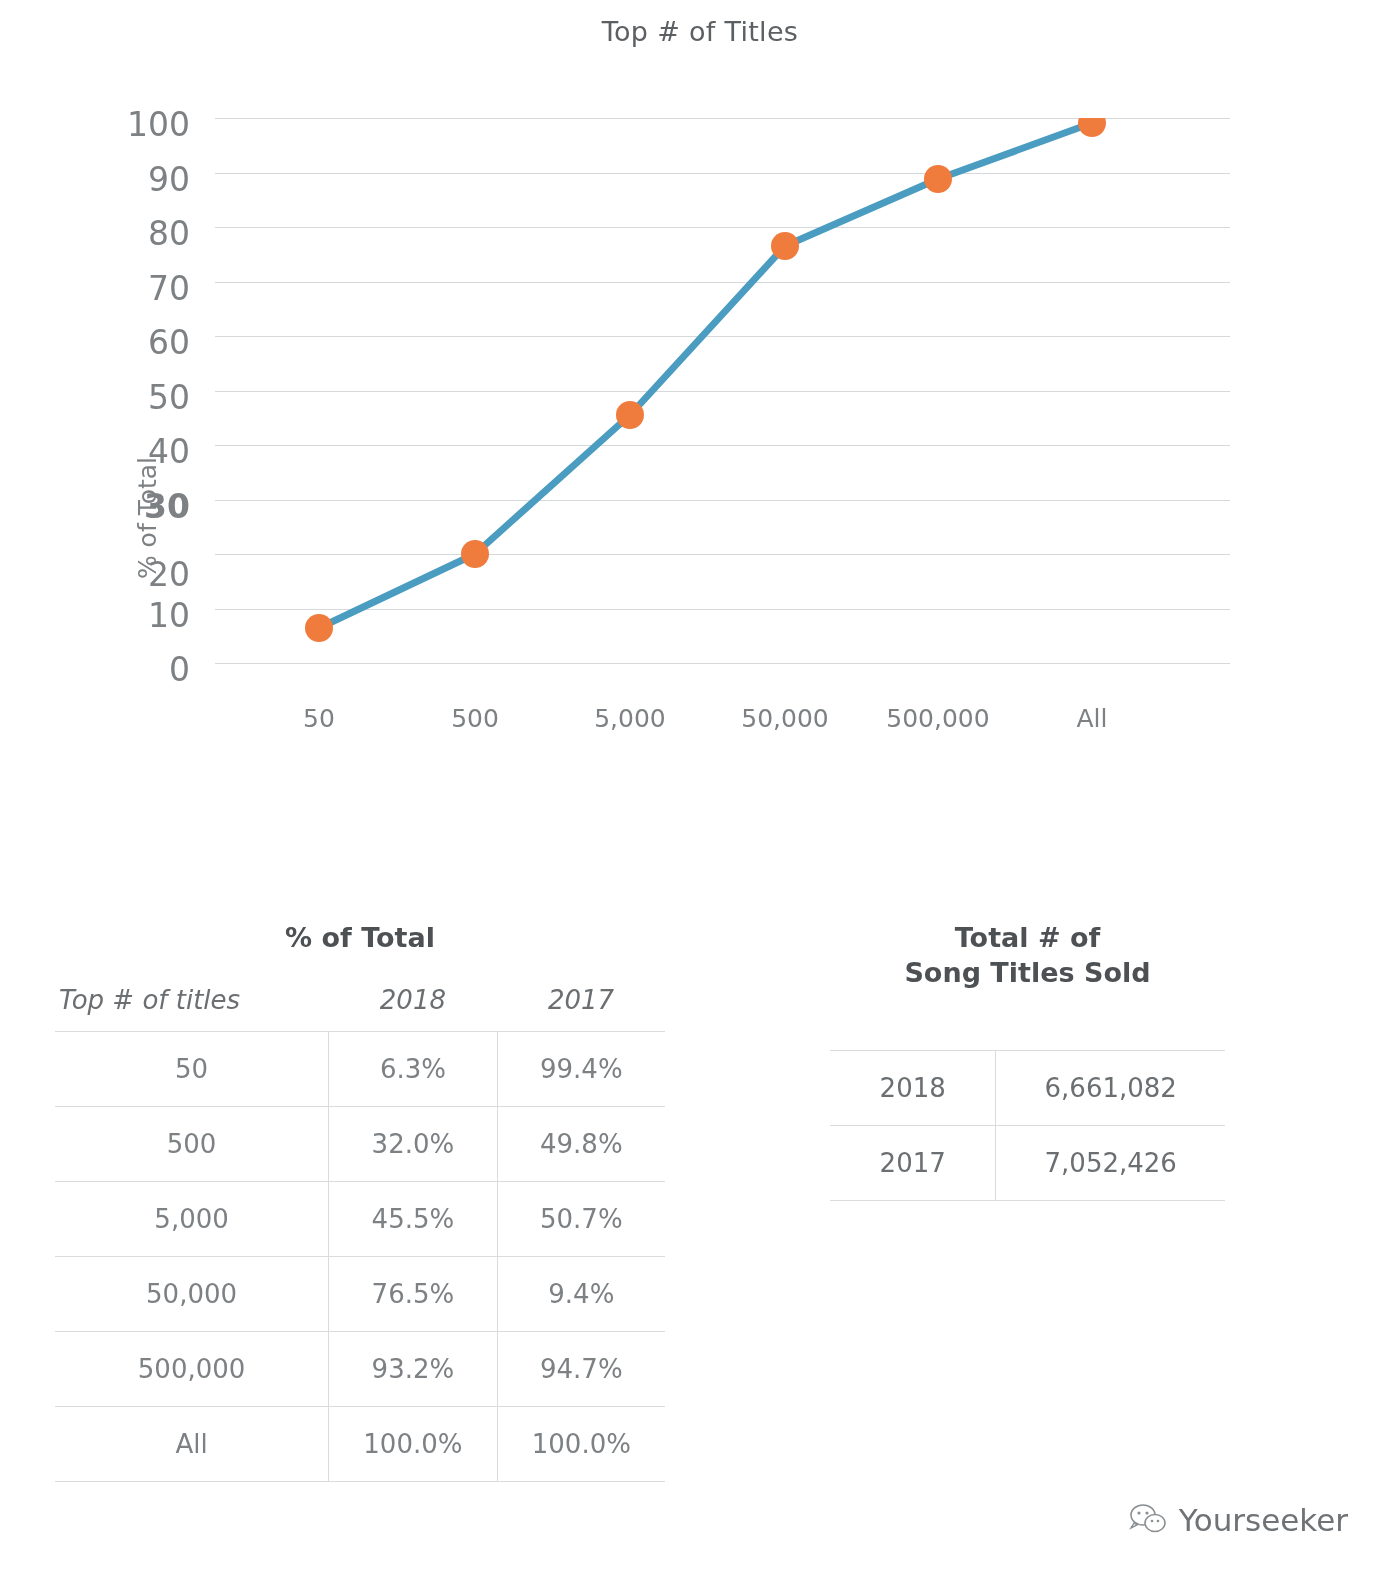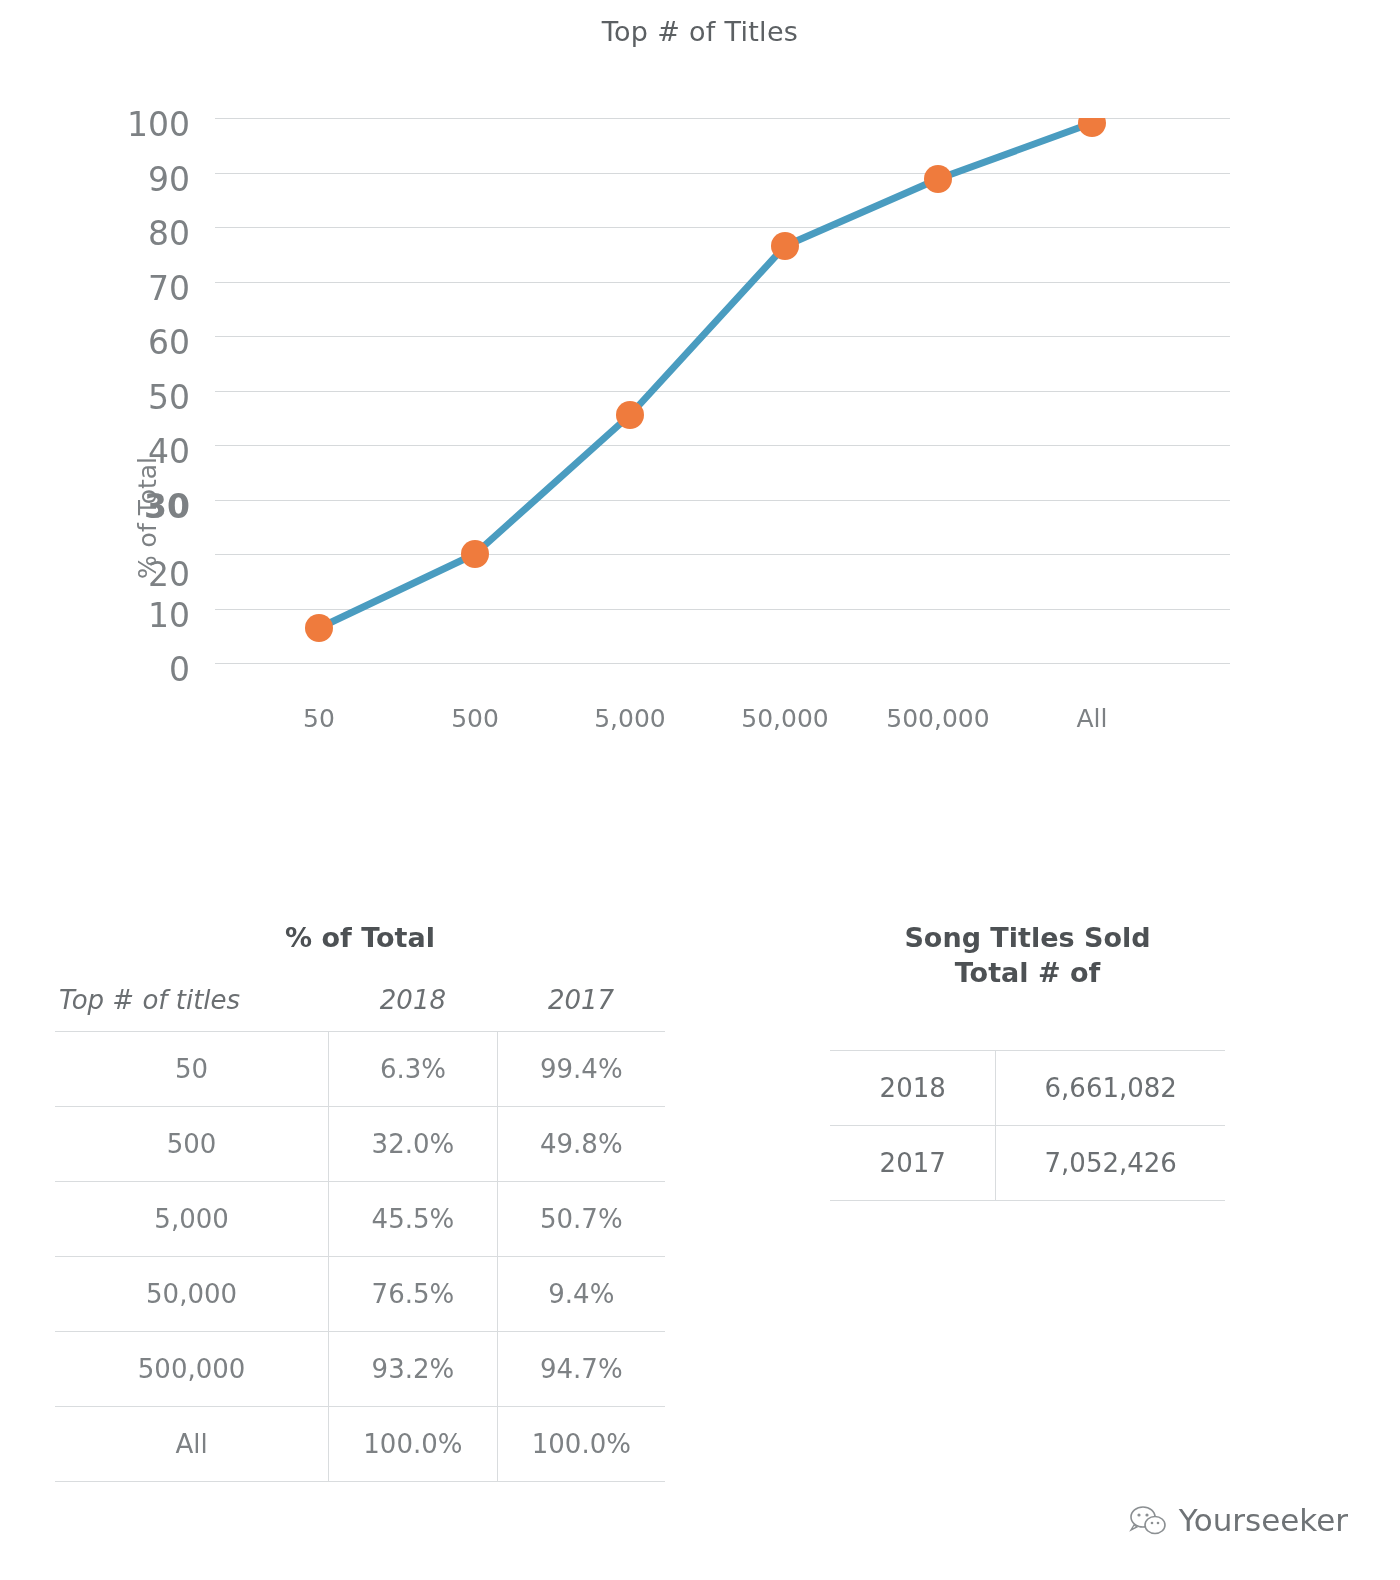--- a/index.html
+++ b/index.html
@@ -158,21 +158,21 @@
   #right-table tr.last-row td {
     border-bottom: 1px solid #d9dcde;
   }
 
   
   #watermark {
     position: absolute;
     right: 52px;
     bottom: 42px;
     display: flex;
-    align-items: flex-end;
+    align-items: flex-start;
     gap: 12px;
     color: #6f7376;
     font-size: 31px;
   }
   #watermark .wm-icon {
     width: 38px;
     height: 34px;
     display: inline-block;
   }
 </style>
@@ -272,22 +272,22 @@
           <td>All</td>
           <td>100.0%</td>
           <td class="last-col">100.0%</td>
         </tr>
       </tbody>
     </table>
   </div>
 
   <div id="right-table-wrap">
     <div class="table-caption">
+      <div>Total # of</div>
       <div>Song Titles Sold</div>
-      <div>Total # of</div>
     </div>
     <table id="right-table">
       <tbody>
         <tr>
           <td class="rt-first">2018</td>
           <td>6,661,082</td>
         </tr>
         <tr class="last-row">
           <td class="rt-first">2017</td>
           <td>7,052,426</td>

